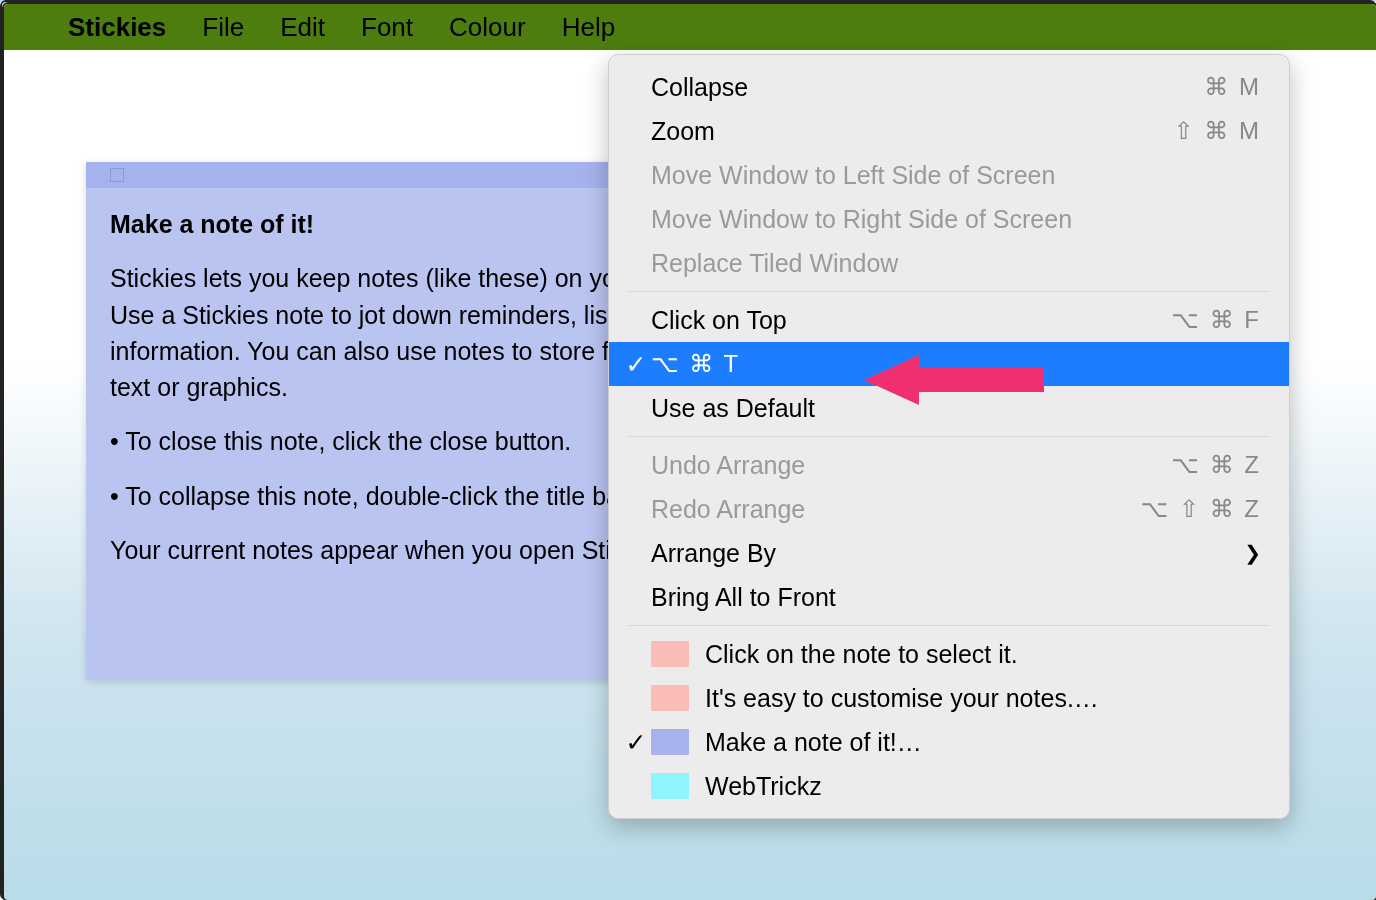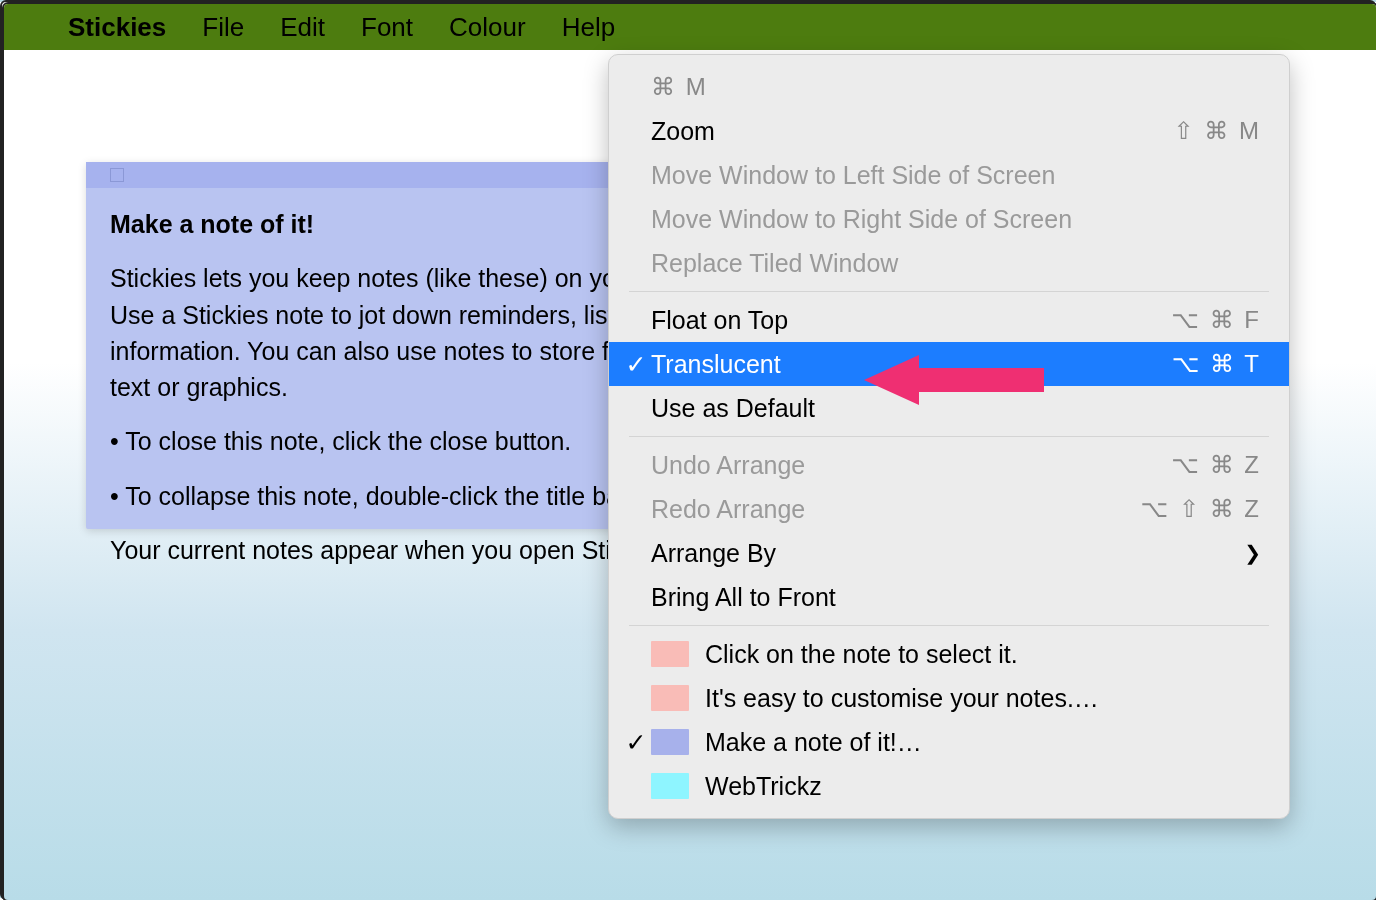--- a/index.html
+++ b/index.html
@@ -7,21 +7,21 @@
     background:linear-gradient(to bottom,#fff 0%,#fff 40%,#d0e5f0 70%,#b8dce8 100%);
     border:2px solid #222;border-radius:6px;box-sizing:border-box;position:relative;}
   
   .menubar{height:46px;display:flex;align-items:center;background:#4d7c0f;
     font-size:26px;color:#000;padding:0 24px;border-bottom:0;position:relative;z-index:5;}
   .apple{font-size:28px;margin-right:22px;}
   .menuitem{padding:0 18px;height:46px;display:flex;align-items:center;cursor:default;}
   .menuitem.app{font-weight:700;}
   .menuitem.open{background:#e3e3e3;border-radius:6px;}
   
-  .note{position:absolute;left:82px;top:158px;width:720px;height:367px;
+  .note{position:absolute;left:82px;top:158px;width:720px;height:518px;
     background:#b9c4f1;border-radius:2px;box-shadow:0 2px 8px rgba(0,0,0,.15);}
   .note-title{height:26px;background:#a6b2ee;display:flex;align-items:center;padding-left:24px;}
   .close-sq{width:12px;height:12px;border:1.5px solid #8b98d6;}
   .note-body{padding:18px 24px;font-size:25px;line-height:1.45;color:#000;}
   .note-body .hd{font-weight:700;margin-bottom:18px;}
   .note-body p{margin:0 0 18px 0;}
   
   .dropdown{position:absolute;left:604px;top:50px;width:680px;
     background:#ececec;border:1px solid #cfcfcf;border-radius:10px;
     box-shadow:0 8px 24px rgba(0,0,0,.25);padding:10px 0;z-index:10;font-size:25px;}
@@ -64,20 +64,21 @@
     <p>Stickies lets you keep notes (like these) on your desktop. Use a Stickies note to jot down reminders, lists or other information. You can also use notes to store frequently used text or graphics.</p>
     <p>• To close this note, click the close button.</p>
     <p>• To collapse this note, double-click the title bar.</p>
     <p>Your current notes appear when you open Stickies.</p>
   </div>
 </div>
 
 <div class="dropdown">
   <div class="row">
     <span class="chk"></span>
+      <span class="lbl">Collapse</span>
       <span class="sc">⌘ M</span>
   </div>
   <div class="row">
     <span class="chk"></span>
       <span class="lbl">Zoom</span>
       <span class="sc">⇧ ⌘ M</span>
   </div>
   <div class="row disabled">
     <span class="chk"></span>
       <span class="lbl">Move Window to Left Side of Screen</span>
@@ -86,26 +87,25 @@
     <span class="chk"></span>
       <span class="lbl">Move Window to Right Side of Screen</span>
   </div>
   <div class="row disabled">
     <span class="chk"></span>
       <span class="lbl">Replace Tiled Window</span>
   </div>
   <div class="sep"></div>
   <div class="row">
     <span class="chk"></span>
-      <span class="lbl">Float on Top</span>
+      <span class="lbl">Click on Top</span>
       <span class="sc">⌥ ⌘ F</span>
   </div>
   <div class="row sel">
     <span class="chk">✓</span>
-      <span class="lbl">Translucent</span>
       <span class="sc">⌥ ⌘ T</span>
   </div>
   <div class="row">
     <span class="chk"></span>
       <span class="lbl">Use as Default</span>
   </div>
   <div class="sep"></div>
   <div class="row disabled">
     <span class="chk"></span>
       <span class="lbl">Undo Arrange</span>

